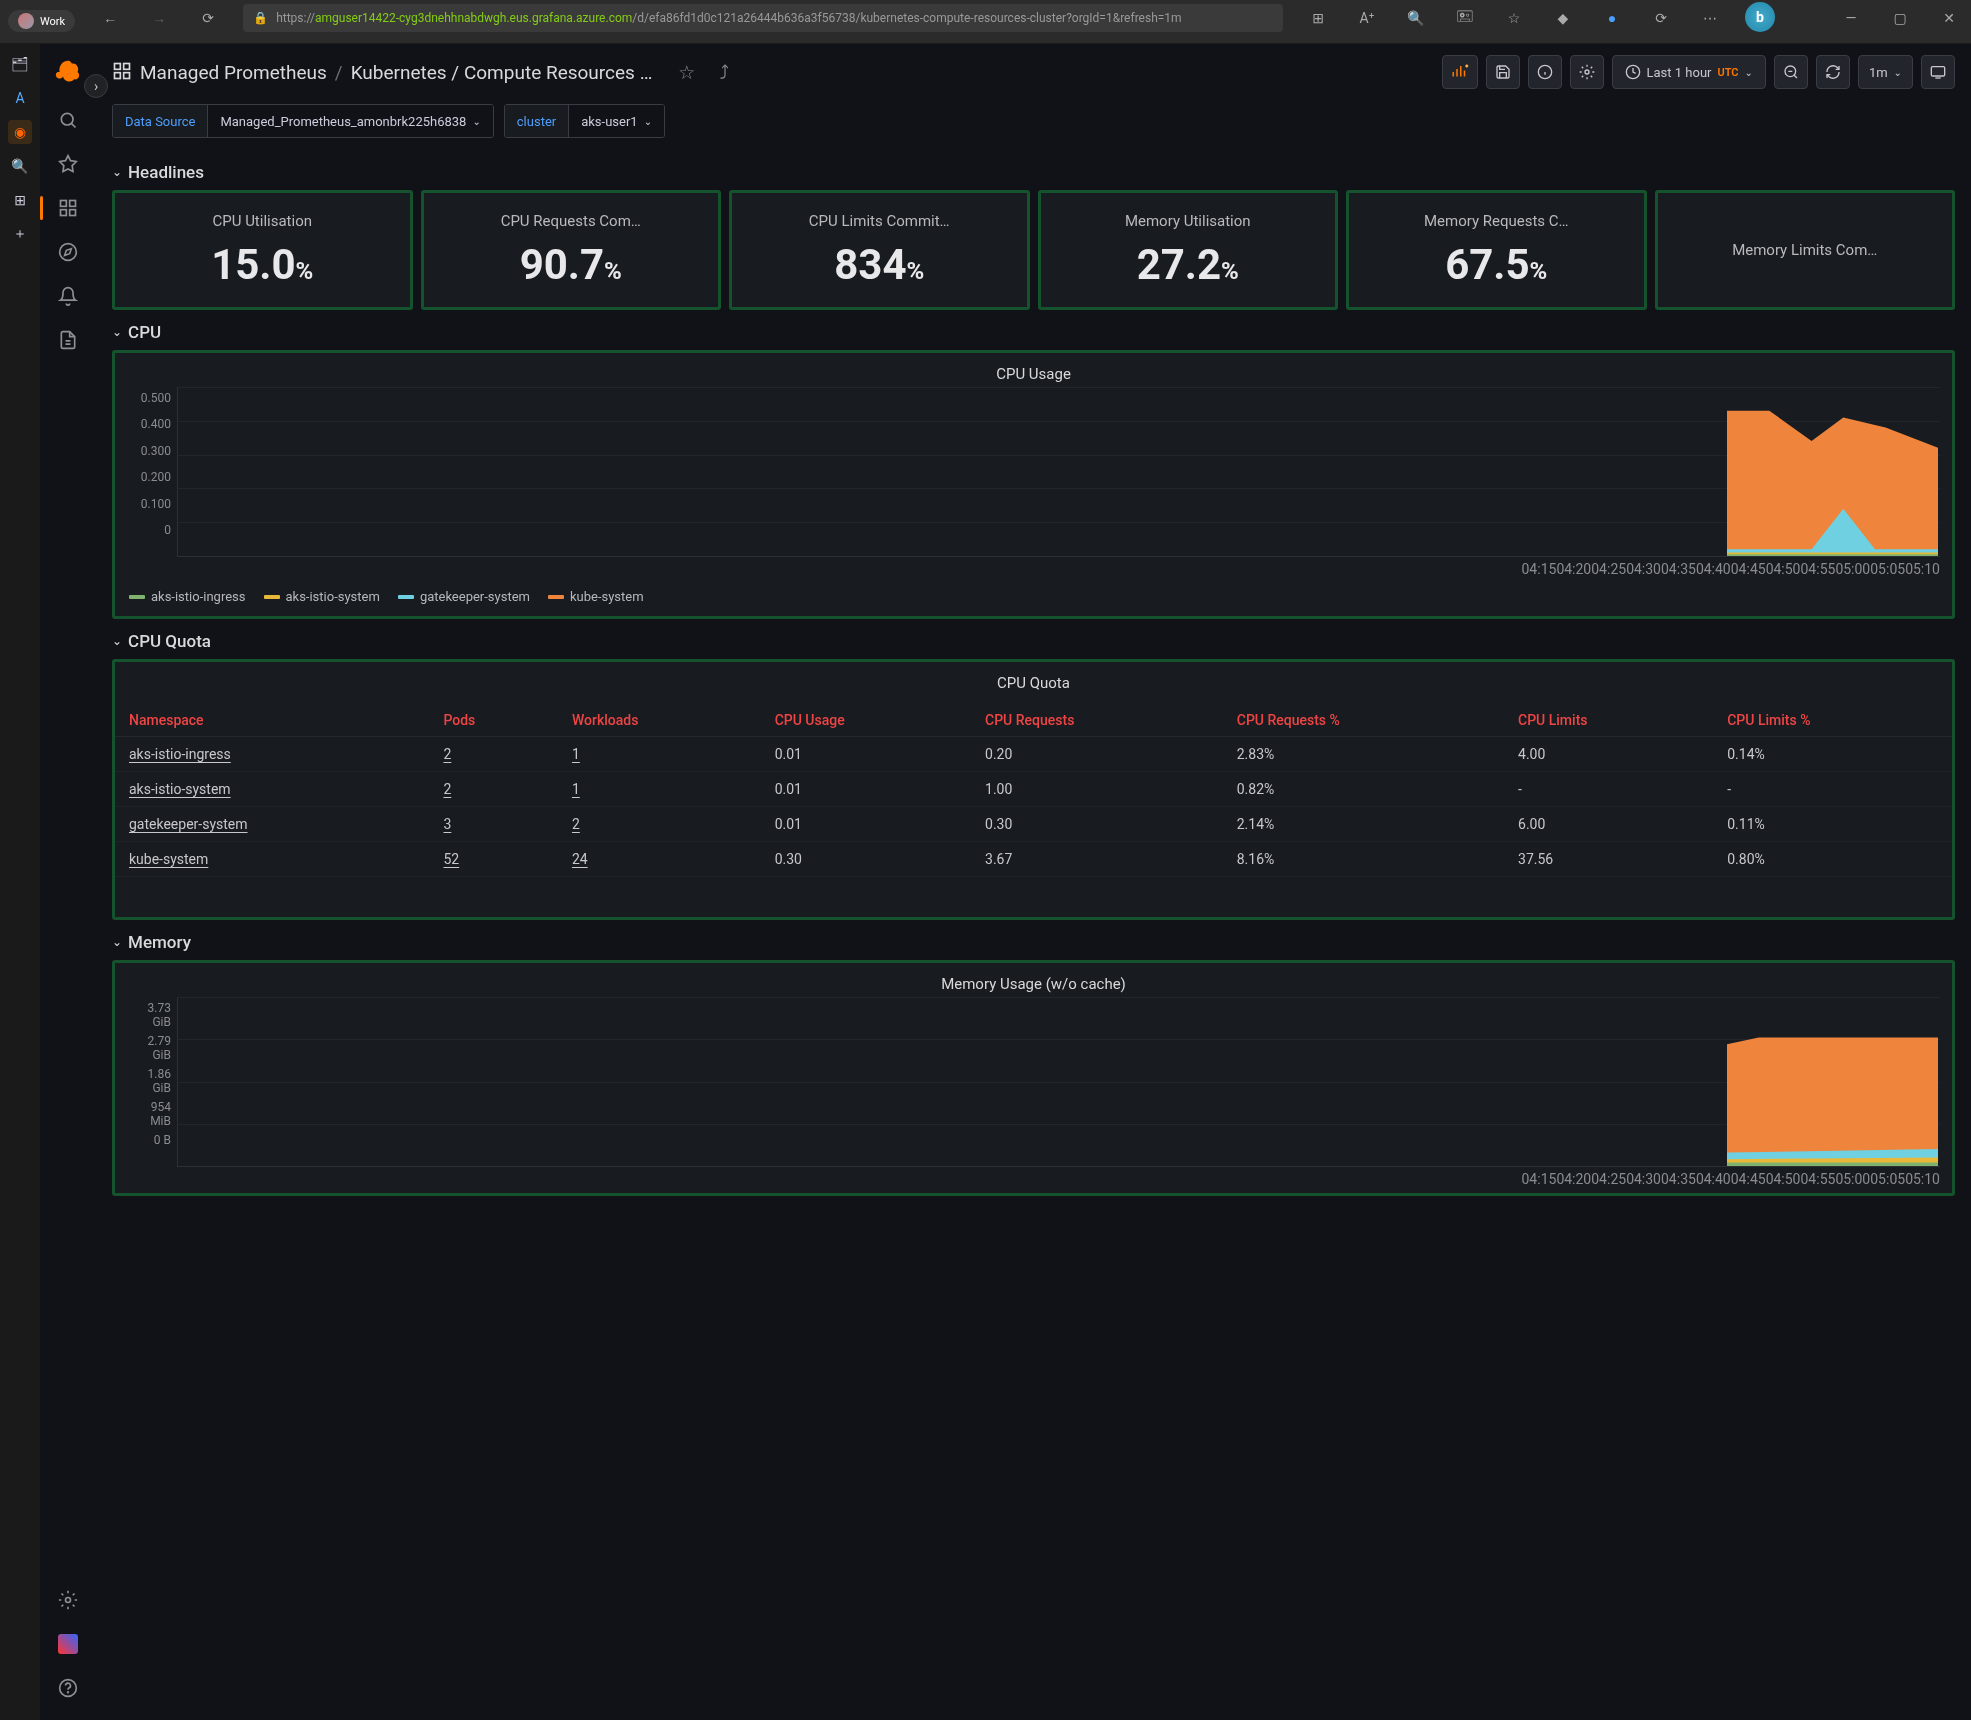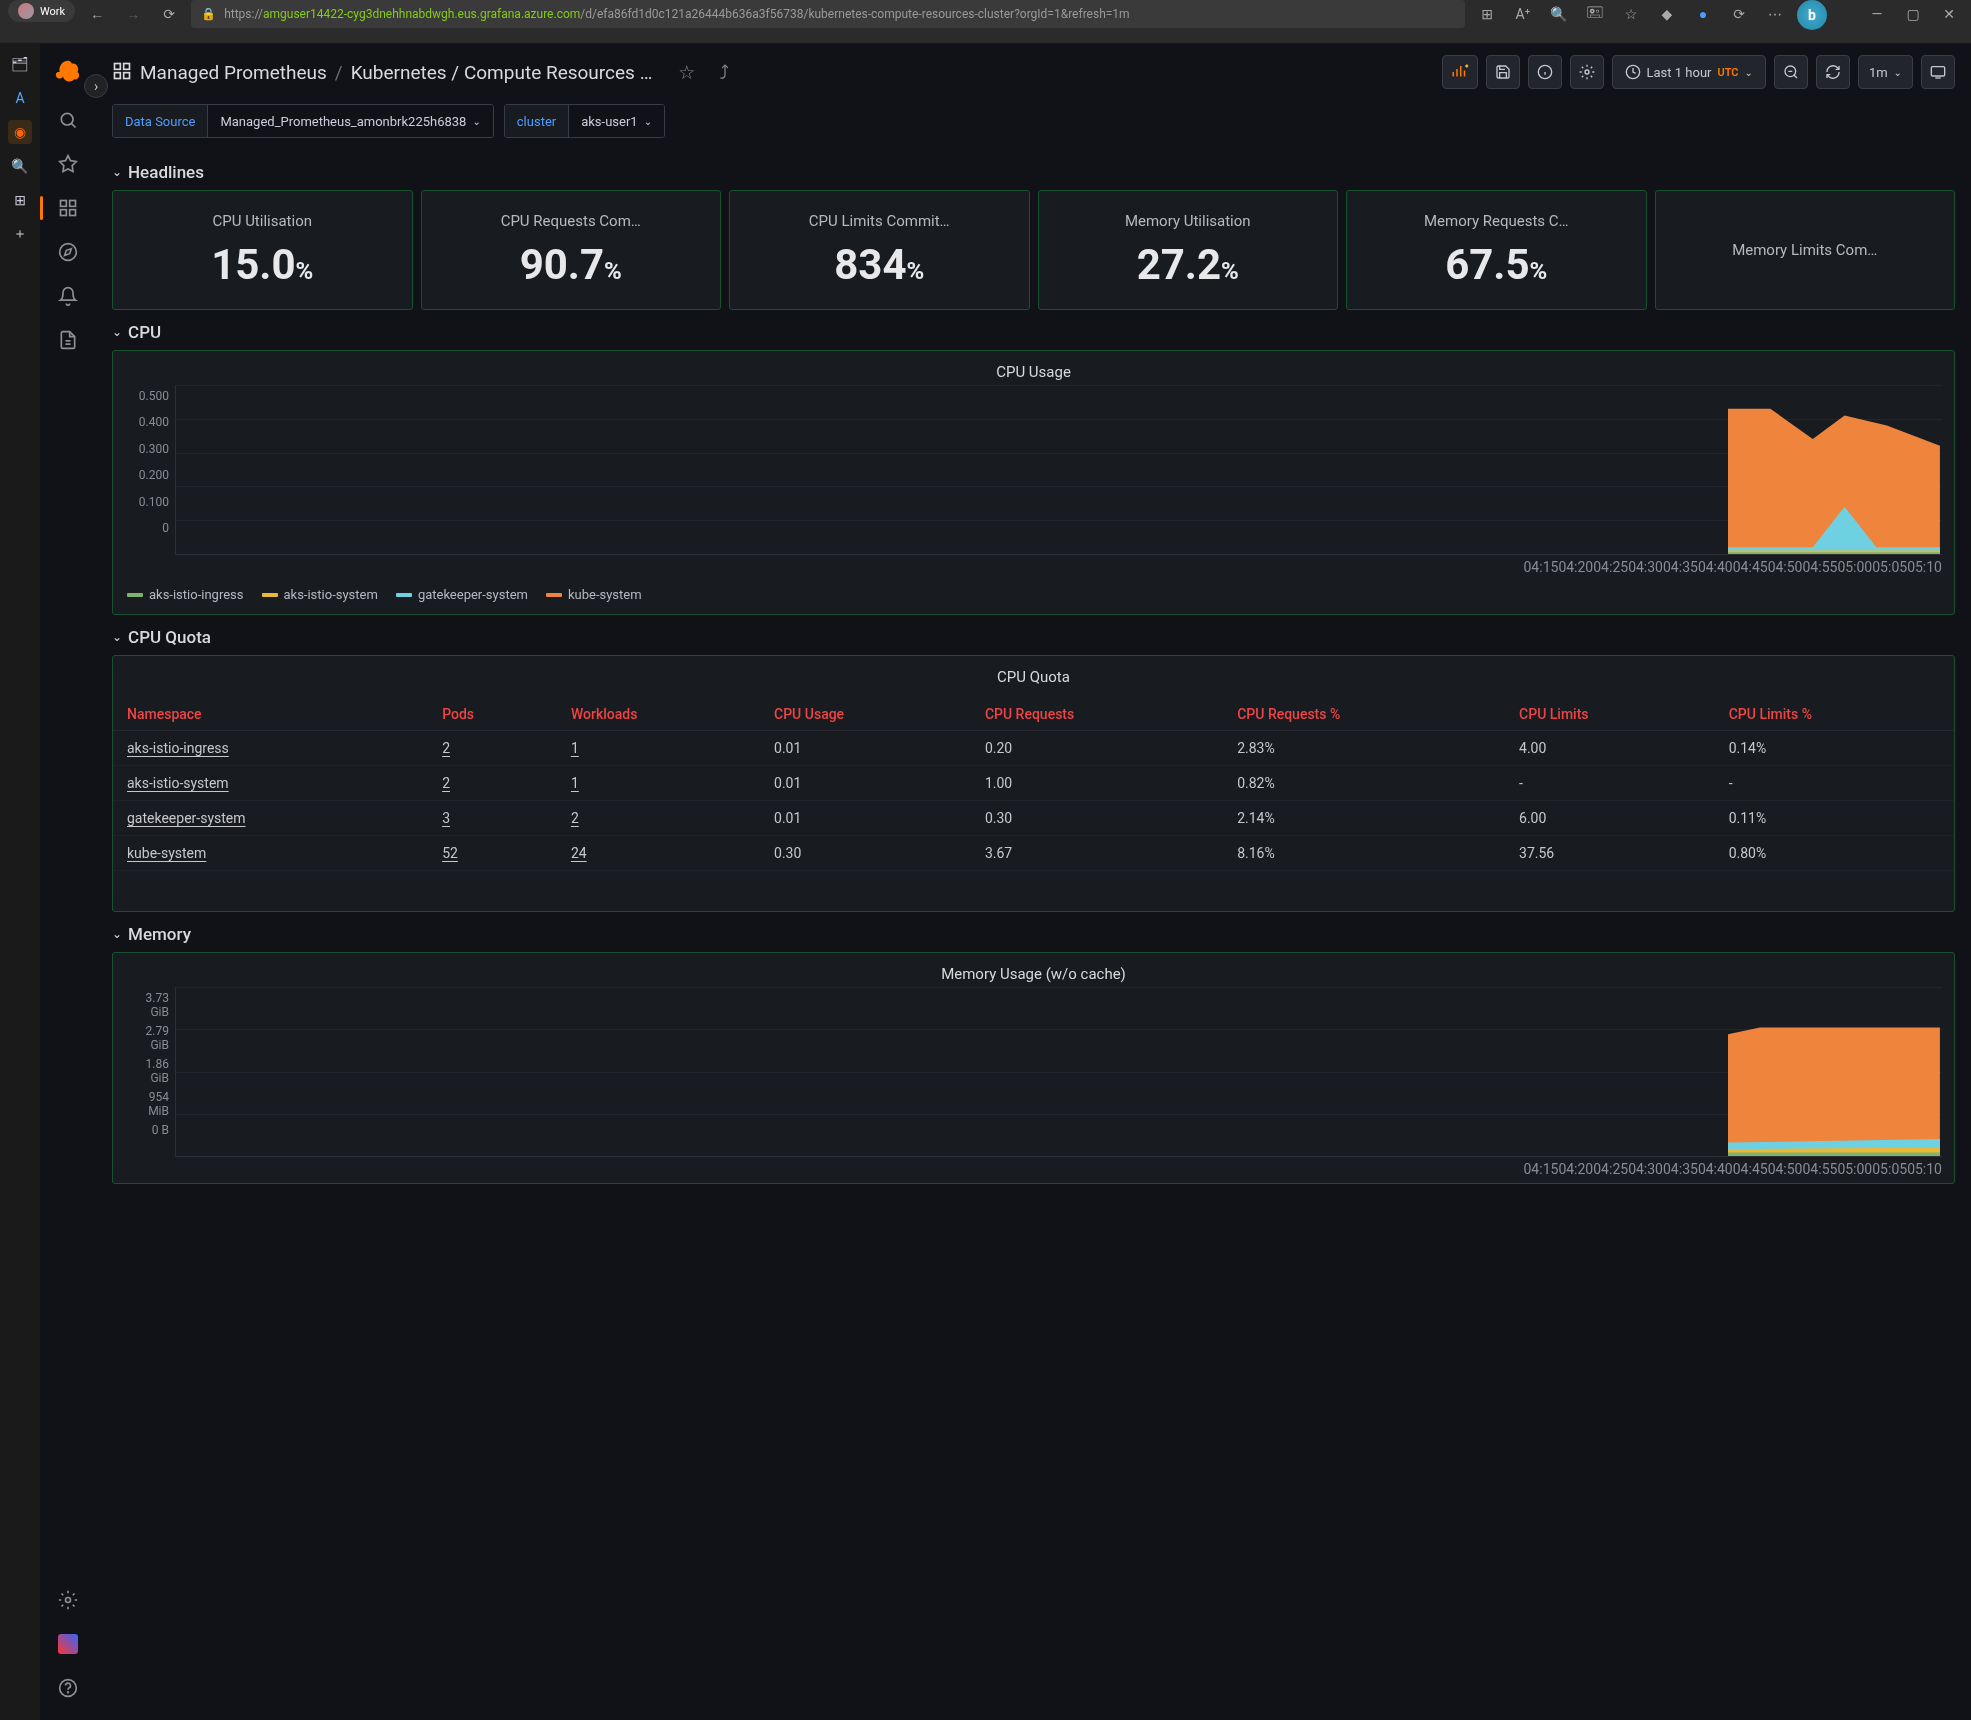--- a/index.html
+++ b/index.html
@@ -1,17 +1,17 @@
 <!DOCTYPE html>
 <html><head>
 <meta charset="utf-8">
 <style>
 *{box-sizing:border-box;margin:0;padding:0}
 body{background:#000;color:#ccccdc;font-family:-apple-system,BlinkMacSystemFont,"Segoe UI",Roboto,sans-serif;font-size:14px;overflow:hidden}
-.browser-chrome{height:44px;background:#2b2b2b;display:flex;align-items:flex-start;padding:0 8px;gap:8px;border-bottom:1px solid #1a1a1a}
+.browser-chrome{height:44px;background:#2b2b2b;display:flex;align-items:flex-end;padding:11px 8px;gap:21px;border-bottom:1px solid #1a1a1a}
 .pill{display:flex;align-items:center;gap:6px;background:#3a3a3a;border-radius:12px;padding:3px 10px;font-size:11px;color:#fff}
 .avatar{width:16px;height:16px;border-radius:50%;background:linear-gradient(135deg,#c77,#99a)}
 .nav-btn{width:28px;height:28px;display:flex;align-items:center;justify-content:center;color:#aaa;cursor:pointer;border-radius:4px}
 .url-bar{flex:1;background:#3a3a3a;border-radius:4px;height:28px;display:flex;align-items:center;padding:0 10px;gap:8px;font-size:12px;color:#999;overflow:hidden}
 .url-bar .host{color:#84cc16}
 .tabstrip{width:40px;background:#1a1a1a;display:flex;flex-direction:column;align-items:center;padding-top:8px;gap:10px}
 .tab-icon{width:24px;height:24px;display:flex;align-items:center;justify-content:center;font-size:14px;border-radius:4px;cursor:pointer}
 .tab-icon.active{background:#333}
 .main-area{display:flex;height:calc(100vh - 44px)}
 .grafana{flex:1;background:#111217;display:flex;position:relative}
@@ -35,21 +35,21 @@
 .varchip{display:flex;align-items:center;border:1px solid #393c44;border-radius:3px;height:34px;overflow:hidden}
 .varchip .lbl{padding:0 12px;color:#4e9fff;font-size:13px;background:#181b1f;height:100%;display:flex;align-items:center;border-right:1px solid #393c44}
 .varchip .val{padding:0 12px;color:#ccccdc;font-size:13px;display:flex;align-items:center;gap:6px;height:100%;background:#111217}
 .dash{flex:1;overflow-y:auto;padding:0 16px 16px}
 .dash::-webkit-scrollbar{width:10px}
 .dash::-webkit-scrollbar-thumb{background:#393c44;border-radius:5px}
 .row-hdr{display:flex;align-items:center;gap:6px;color:#d8d9da;font-size:17px;font-weight:500;padding:12px 0 8px;cursor:pointer}
 .row-hdr .chev{font-size:12px}
 .panels{display:grid;gap:8px}
 .panels.stats{grid-template-columns:repeat(6,1fr)}
-.panel{background:#181b1f;border:1px solid #14532d;border-radius:3px;padding:10px}
+.panel{background:#181b1f;border:3px solid #14532d;border-radius:3px;padding:10px}
 .stat{text-align:center;height:120px;display:flex;flex-direction:column;justify-content:center;gap:10px}
 .stat-title{font-size:15px;color:#b8b9bd;white-space:nowrap;overflow:hidden;text-overflow:ellipsis}
 .stat-val{font-size:42px;font-weight:700;color:#e8e8ea}
 .stat-val .unit{font-size:24px}
 .chart-panel{padding:0}
 .chart-title{text-align:center;padding:12px 0 4px;font-size:15px;color:#d8d9da}
 .chart-body{height:170px;display:flex;padding:0 12px}
 .chart-yaxis{width:50px;display:flex;flex-direction:column;justify-content:space-between;text-align:right;font-size:12px;color:#8a8c93;padding:4px 6px 20px 0}
 .chart-plot{flex:1;position:relative;border-left:1px solid #2c3036;border-bottom:1px solid #2c3036}
 .chart-plot .grid{position:absolute;inset:0;display:flex;flex-direction:column}

